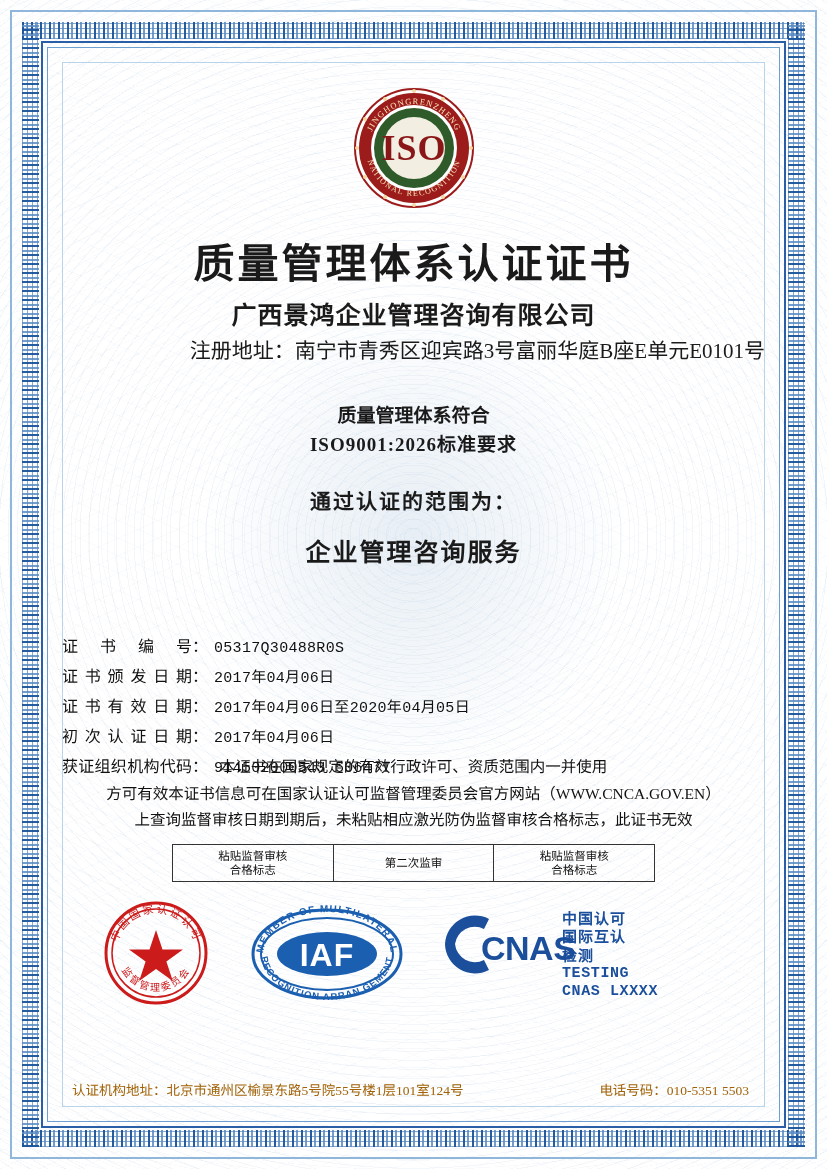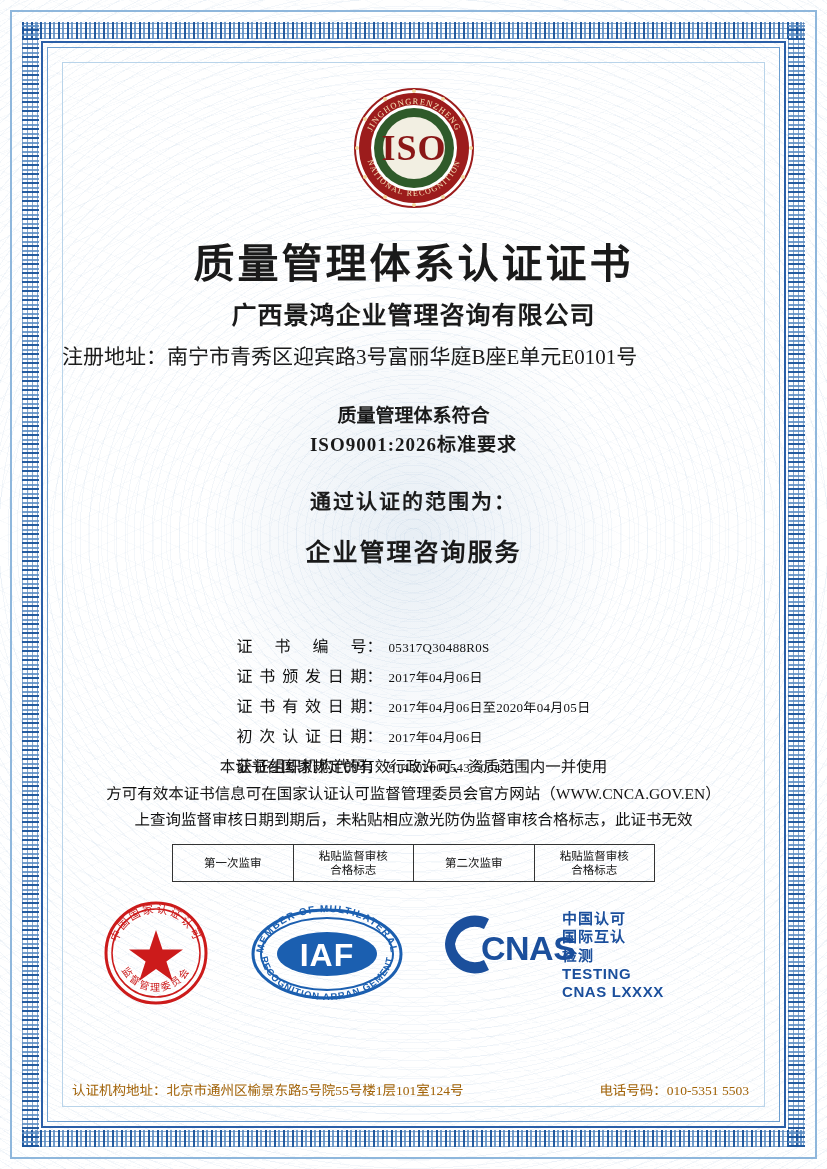--- a/index.html
+++ b/index.html
@@ -129,23 +129,23 @@
     top: 233px;
     left: 0; right: 0;
     text-align: center;
     font-size: 25px;
     font-weight: bold;
     letter-spacing: 1px;
     color: #1a1a1a;
   }
   .address {
     position: absolute;
-    top: 278px;
-    left: 0; right: 0;
-    text-align: left;
+    top: 272px;
+    left: 0; right: 0;
+    text-align: right;
     font-size: 21px;
     letter-spacing: 0px;
     color: #1a1a1a;
   }
   .standard {
     position: absolute;
     top: 340px;
     left: 0; right: 0;
     text-align: center;
     font-size: 19px;
@@ -174,42 +174,41 @@
     letter-spacing: 2px;
     color: #1a1a1a;
   }
 
   
   .details {
     position: absolute;
     top: 568px;
     left: 0; right: 0;
     display: flex;
-    justify-content: center;
   }
   .details table {
     border-collapse: collapse;
     font-size: 16px;
     color: #111;
   }
   .details td {
     padding: 3px 0;
     white-space: nowrap;
     vertical-align: baseline;
   }
   .details td.k {
     text-align: justify;
     text-align-last: justify;
     width: 130px;
     font-family: "Liberation Serif", "DejaVu Serif", serif;
   }
   .details td.sep { width: 10px; text-align: center; }
   .details td.v {
-    font-family: Liberation Serif, serif;
-    font-size: 13px;
+    font-family: Liberation Mono, monospace;
+    font-size: 15px;
     letter-spacing: 0.3px;
     padding-left: 6px;
   }
 
   
   .notes {
     position: absolute;
     top: 692px;
     left: 28px;
     right: 28px;
@@ -263,21 +262,21 @@
     color: #1b4f9c;
     font-size: 15px;
     font-weight: bold;
     letter-spacing: 1px;
     font-family: "Liberation Serif", "DejaVu Serif", serif;
   }
   .cnas-text .en {
     color: #1b4f9c;
     font-size: 15px;
     font-weight: bold;
-    font-family: Liberation Sans, sans-serif;
+    font-family: Liberation Mono, monospace;
     letter-spacing: 0.6px;
   }
 
   
   .footer {
     position: absolute;
     bottom: 8px;
     left: 10px;
     right: 10px;
     display: flex;
@@ -389,21 +388,20 @@
       </table>
     </div>
 
     <div class="notes">
       <div>本证书在国家规定的有效行政许可、资质范围内一并使用</div>
       <div>方可有效本证书信息可在国家认证认可监督管理委员会官方网站（WWW.CNCA.GOV.EN）</div>
       <div>上查询监督审核日期到期后，未粘贴相应激光防伪监督审核合格标志，此证书无效</div>
     </div>
 
     <div class="surv">
-      <div class="cell">第一次监审</div>
       <div class="cell" style="white-space:pre-line">粘贴监督审核
 合格标志</div>
       <div class="cell">第二次监审</div>
       <div class="cell" style="white-space:pre-line">粘贴监督审核
 合格标志</div>
     </div>
 
     <div class="logos">
 
       <div class="logo-cnca">

